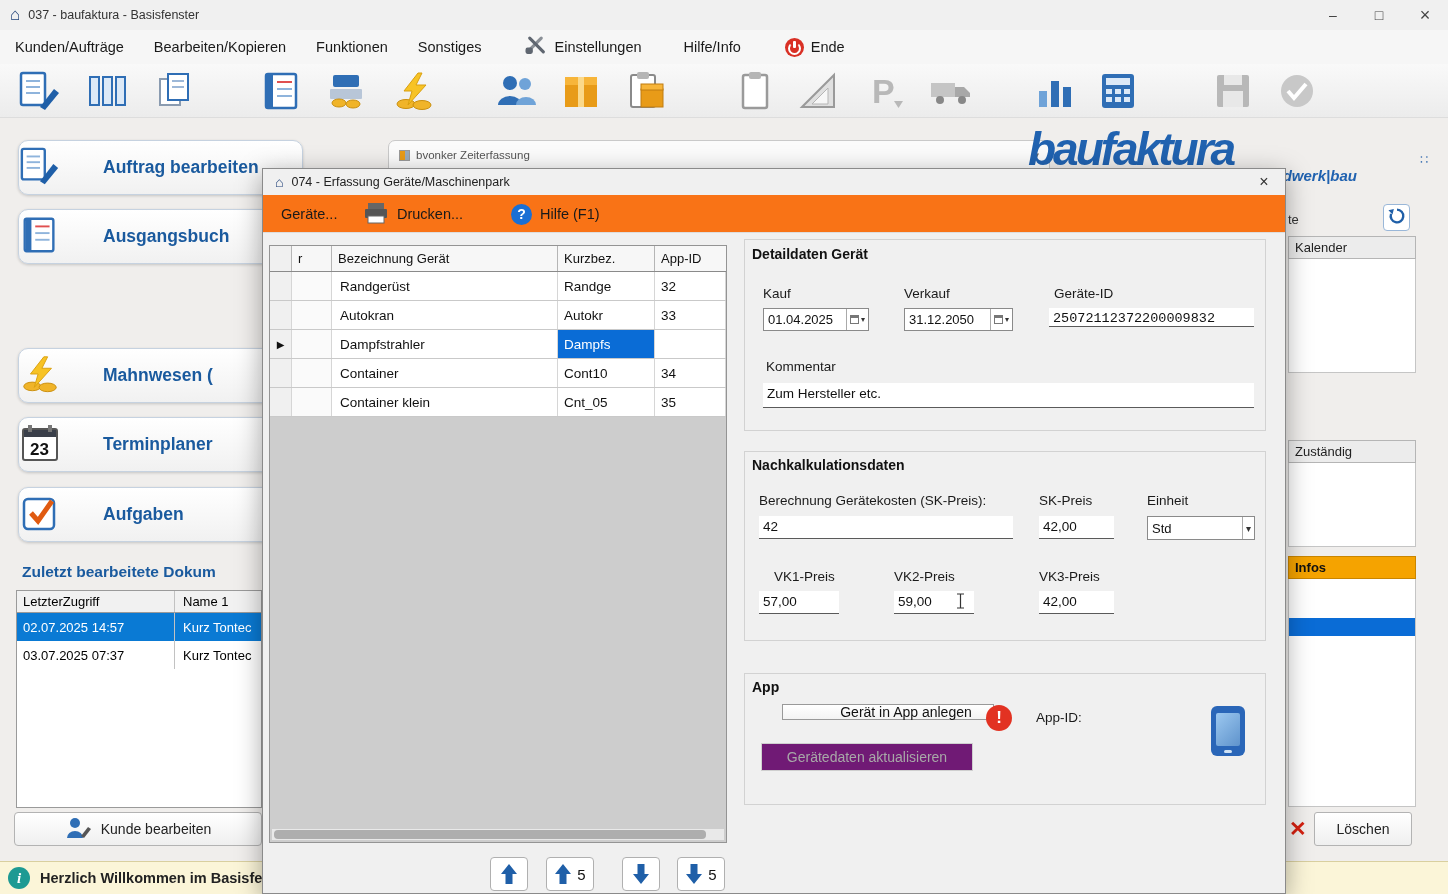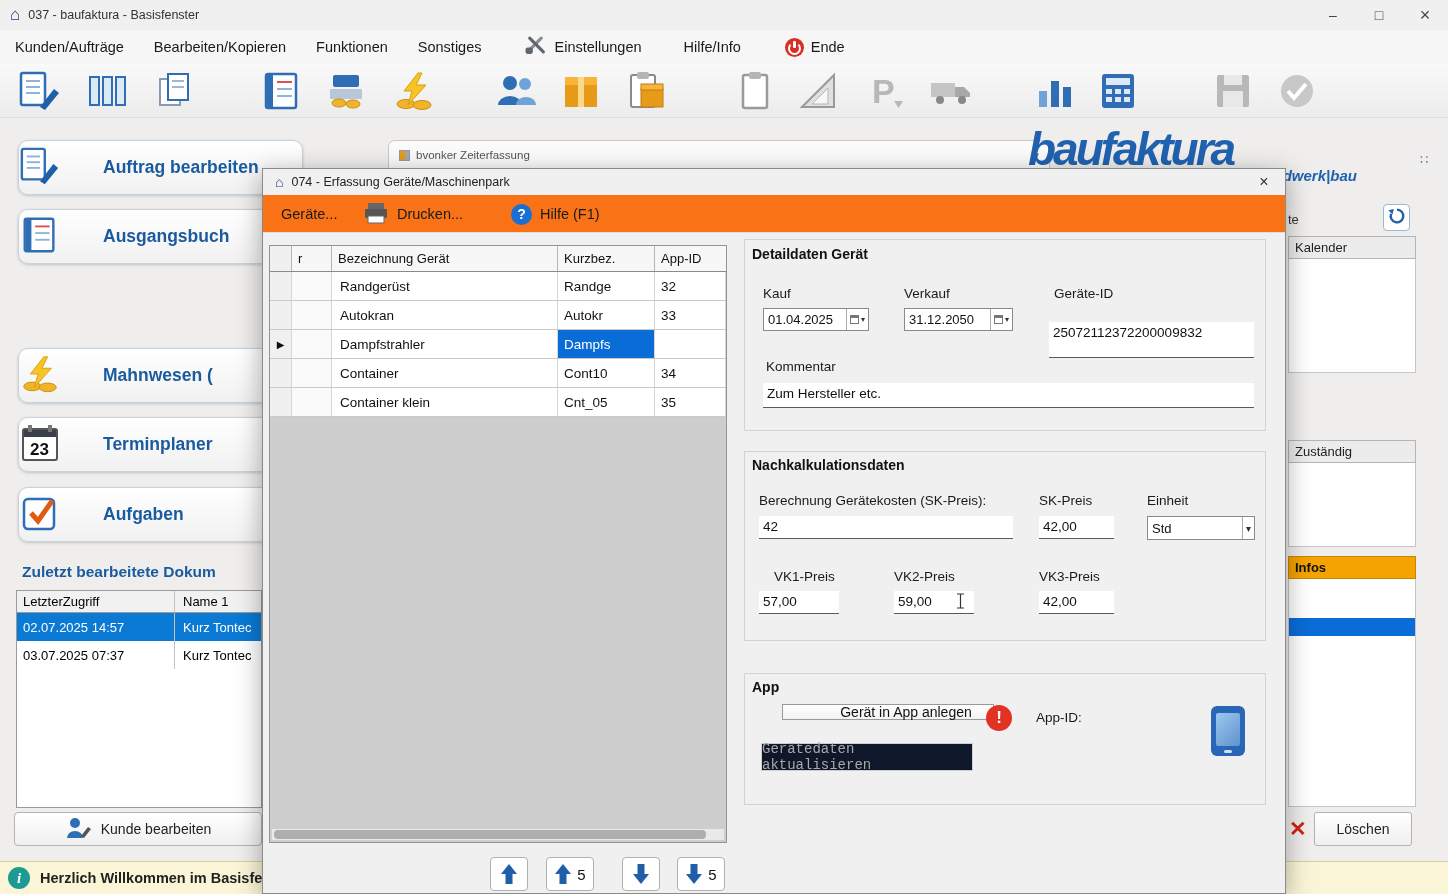--- a/index.html
+++ b/index.html
@@ -108,21 +108,21 @@
   .inpU { position:absolute; background:#fff; border-bottom:1px solid #5a5a5a; font-size:13.5px; color:#111;
           padding:3px 4px 0; overflow:hidden; white-space:nowrap; }
   .inpB { position:absolute; background:#fff; border:1px solid #8a8a8a; font-size:13px; color:#111;
           display:flex; align-items:center; }
   .inpB .val { flex:1; padding-left:4px; white-space:nowrap; }
   .datebtn { display:flex; align-items:center; gap:2px; padding:0 3px; border-left:1px solid #aaa; height:100%; }
   .cal-mini { width:9px; height:9px; border:1px solid #777; background:linear-gradient(#777 2px, transparent 2px); }
   .caret { font-size:8px; color:#333; }
   .dlg-btn { position:absolute; background:linear-gradient(#ffffff,#f3f3f3); border:1px solid #999;
              display:flex; align-items:center; justify-content:center; font-size:14px; color:#111; }
-  .dlg-btn.disabled { background:#0f172a; border-color:#cfcfcf; color:#a8a8a8;font-family:Liberation Mono, monospace; }
+  .dlg-btn.disabled { background:#701a75; border-color:#cfcfcf; color:#a8a8a8; }
   .excl-disc { position:absolute; width:26px; height:26px; border-radius:50%; background:#e23222; color:#fff;
                font-weight:bold; font-size:17px; display:flex; align-items:center; justify-content:center; }
   .phone { position:absolute; left:948px; top:537px; width:34px; height:50px; background:#2a66b8; border-radius:6px; }
   .phone .scr { position:absolute; left:5px; top:7px; right:5px; bottom:10px; background:linear-gradient(135deg,#9cc8f0,#5f93cc); border-radius:2px; }
   .phone .hb { position:absolute; left:13px; bottom:3px; width:8px; height:3px; background:#cfe2f5; border-radius:2px; }
 
   .refresh-btn { position:absolute; left:1383px; top:204px; width:27px; height:27px; background:#fff;
                  border:1px solid #9ab7d8; border-radius:4px; display:flex; align-items:center; justify-content:center; }
   .redx { position:absolute; left:1289px; top:817px; color:#d42010; font-size:21px; font-weight:bold; }
   .dots { position:absolute; left:1420px; top:88px; color:#4a7ab5; font-size:13px; letter-spacing:2px; }
@@ -480,21 +480,21 @@
     </div>
     <div class="flabel" style="left:641px; top:117px;">Verkauf</div>
     <div class="inpB" style="left:641px; top:139px; width:109px; height:23px;">
       <span class="val">31.12.2050</span>
       <span class="datebtn">
           <span class="cal-mini"></span>
           <span class="caret">▾</span>
         </span>
     </div>
     <div class="flabel" style="left:791px; top:117px;">Geräte-ID</div>
-    <div class="inpU" style="left:786px; top:153px; width:205px; height:36px;">25072112372200009832</div>
+    <div class="inpU" style="left:786px; top:139px; width:205px; height:19px;font-family:Liberation Mono, monospace;">25072112372200009832</div>
     <div class="flabel" style="left:503px; top:190px;">Kommentar</div>
     <div class="inpU" style="left:500px; top:214px; width:491px; height:25px;">Zum Hersteller etc.</div>
 
     <div class="grp" style="top:282px; height:190px;"></div>
     <div class="grp-title" style="left:489px; top:288px;">Nachkalkulationsdaten</div>
     <div class="flabel" style="left:496px; top:324px;">Berechnung Gerätekosten (SK-Preis):</div>
     <div class="flabel" style="left:776px; top:324px;">SK-Preis</div>
     <div class="flabel" style="left:884px; top:324px;">Einheit</div>
     <div class="inpU" style="left:496px; top:347px; width:254px; height:23px;">42</div>
     <div class="inpU" style="left:776px; top:347px; width:75px; height:23px;">42,00</div>

